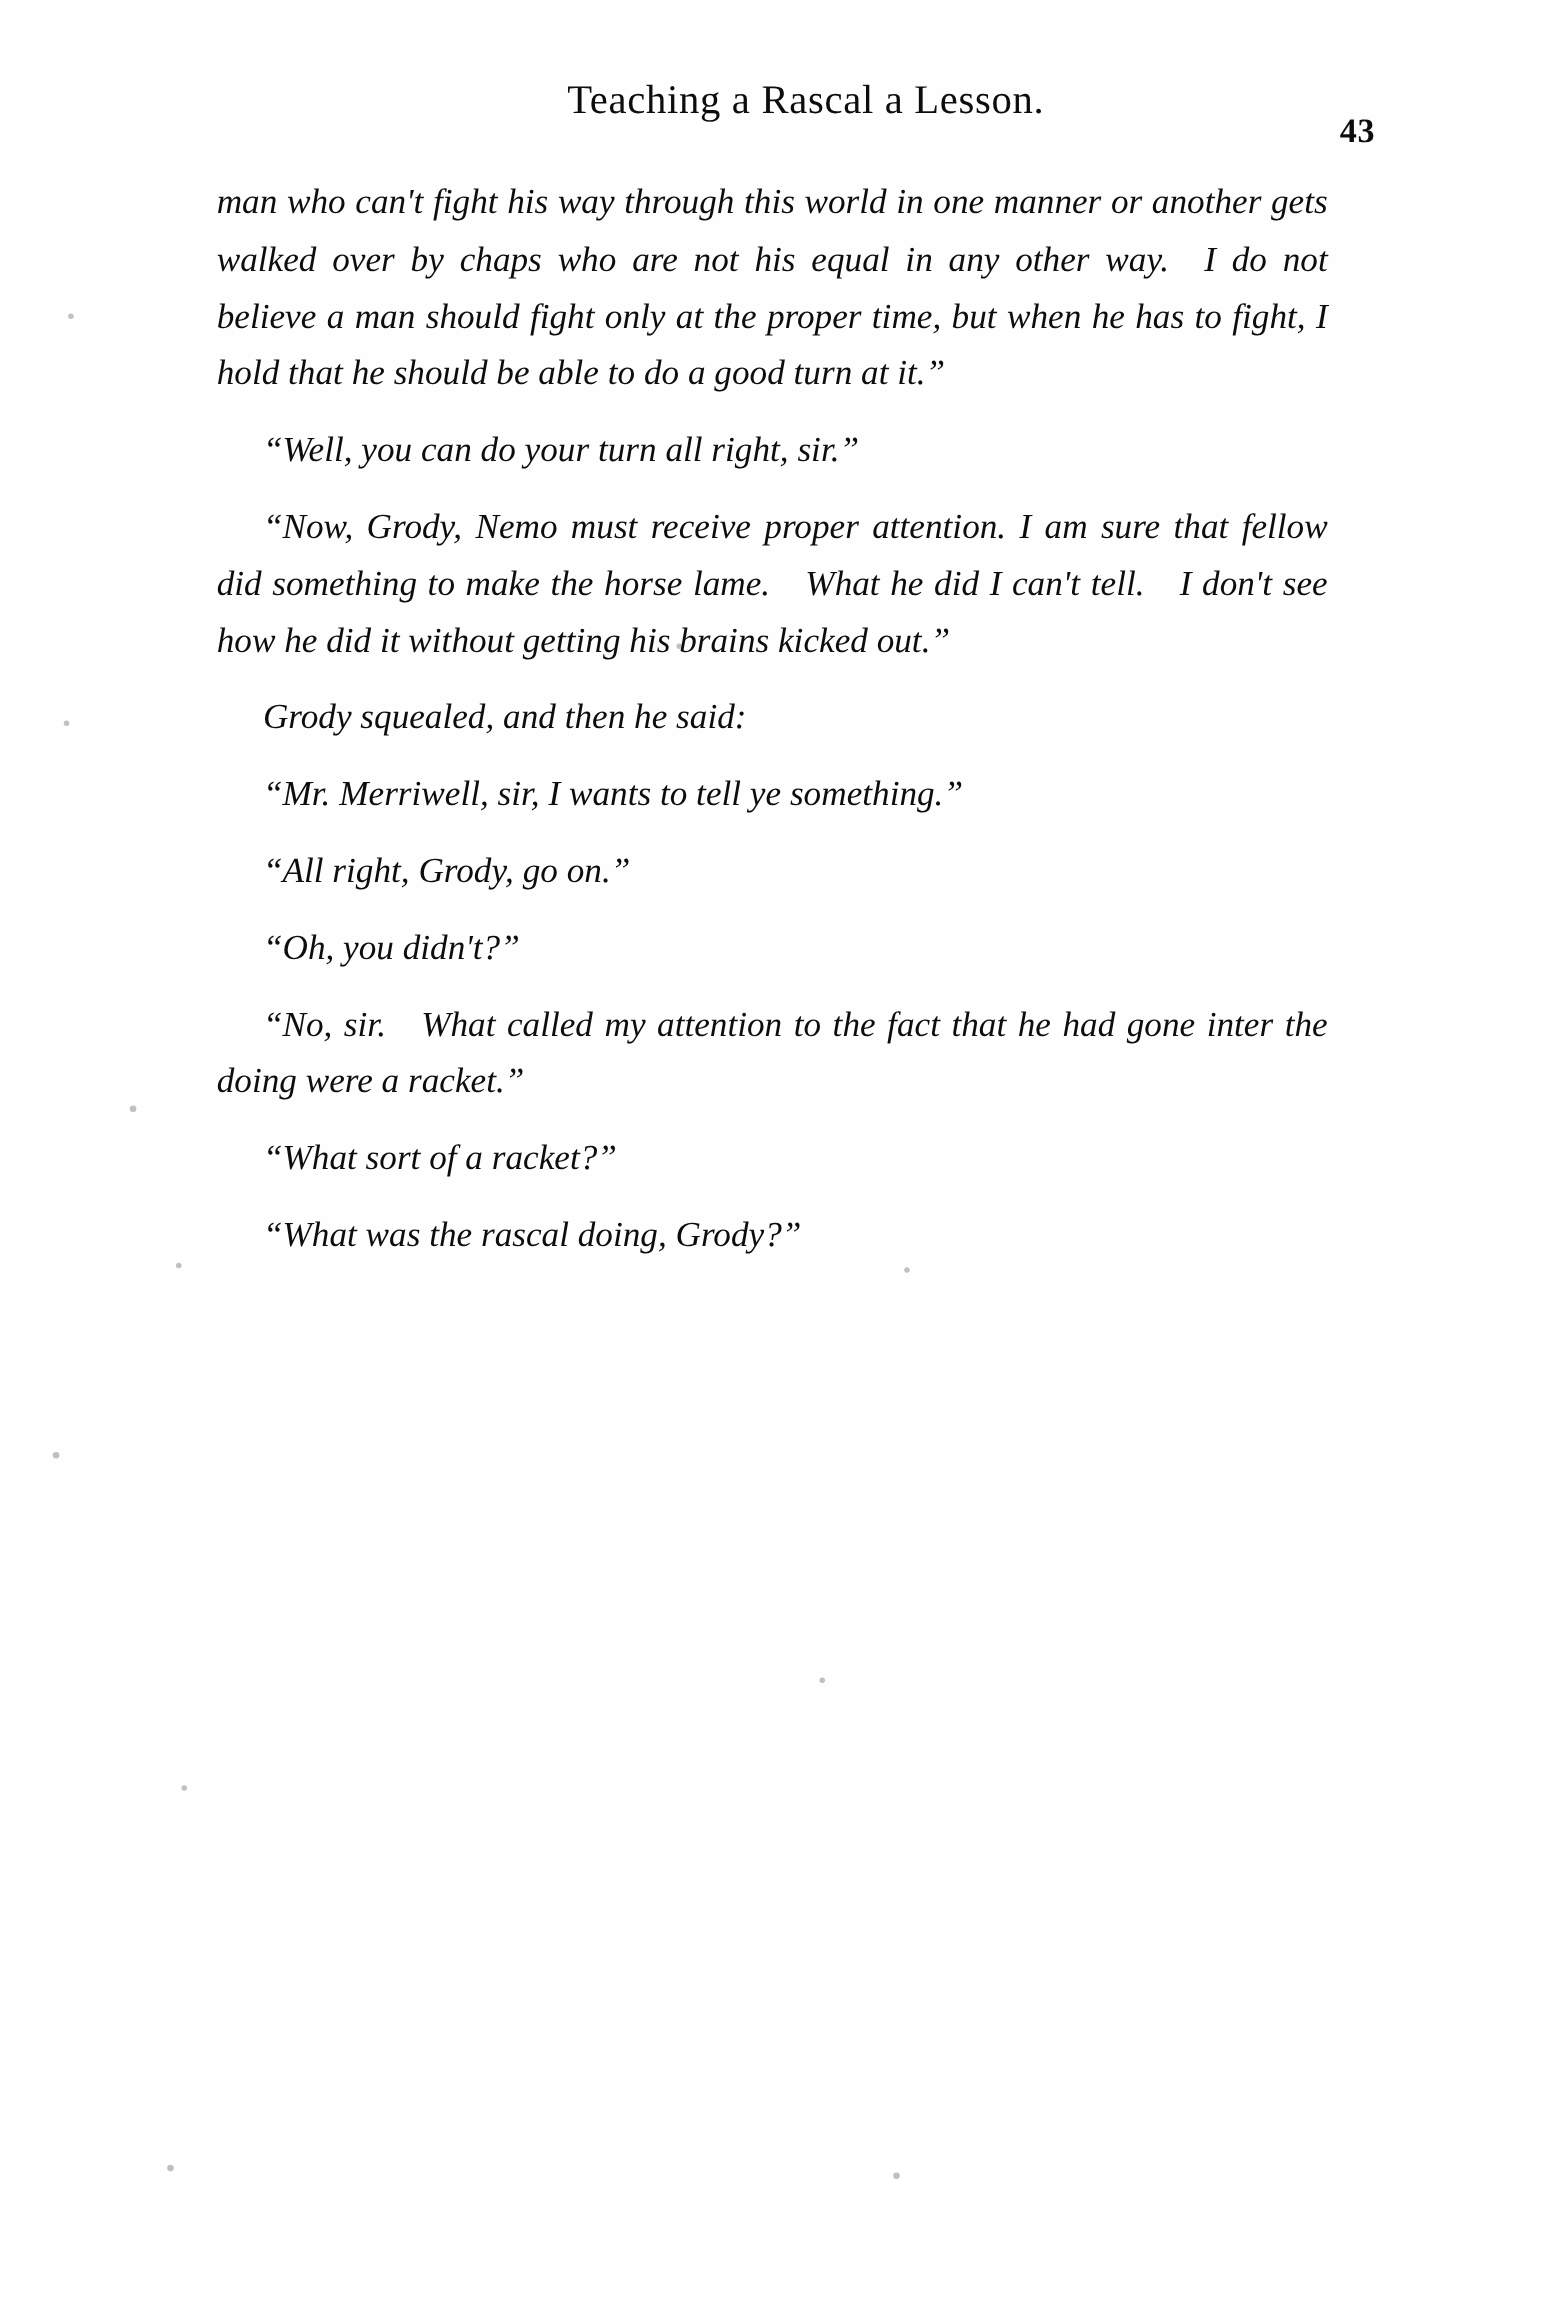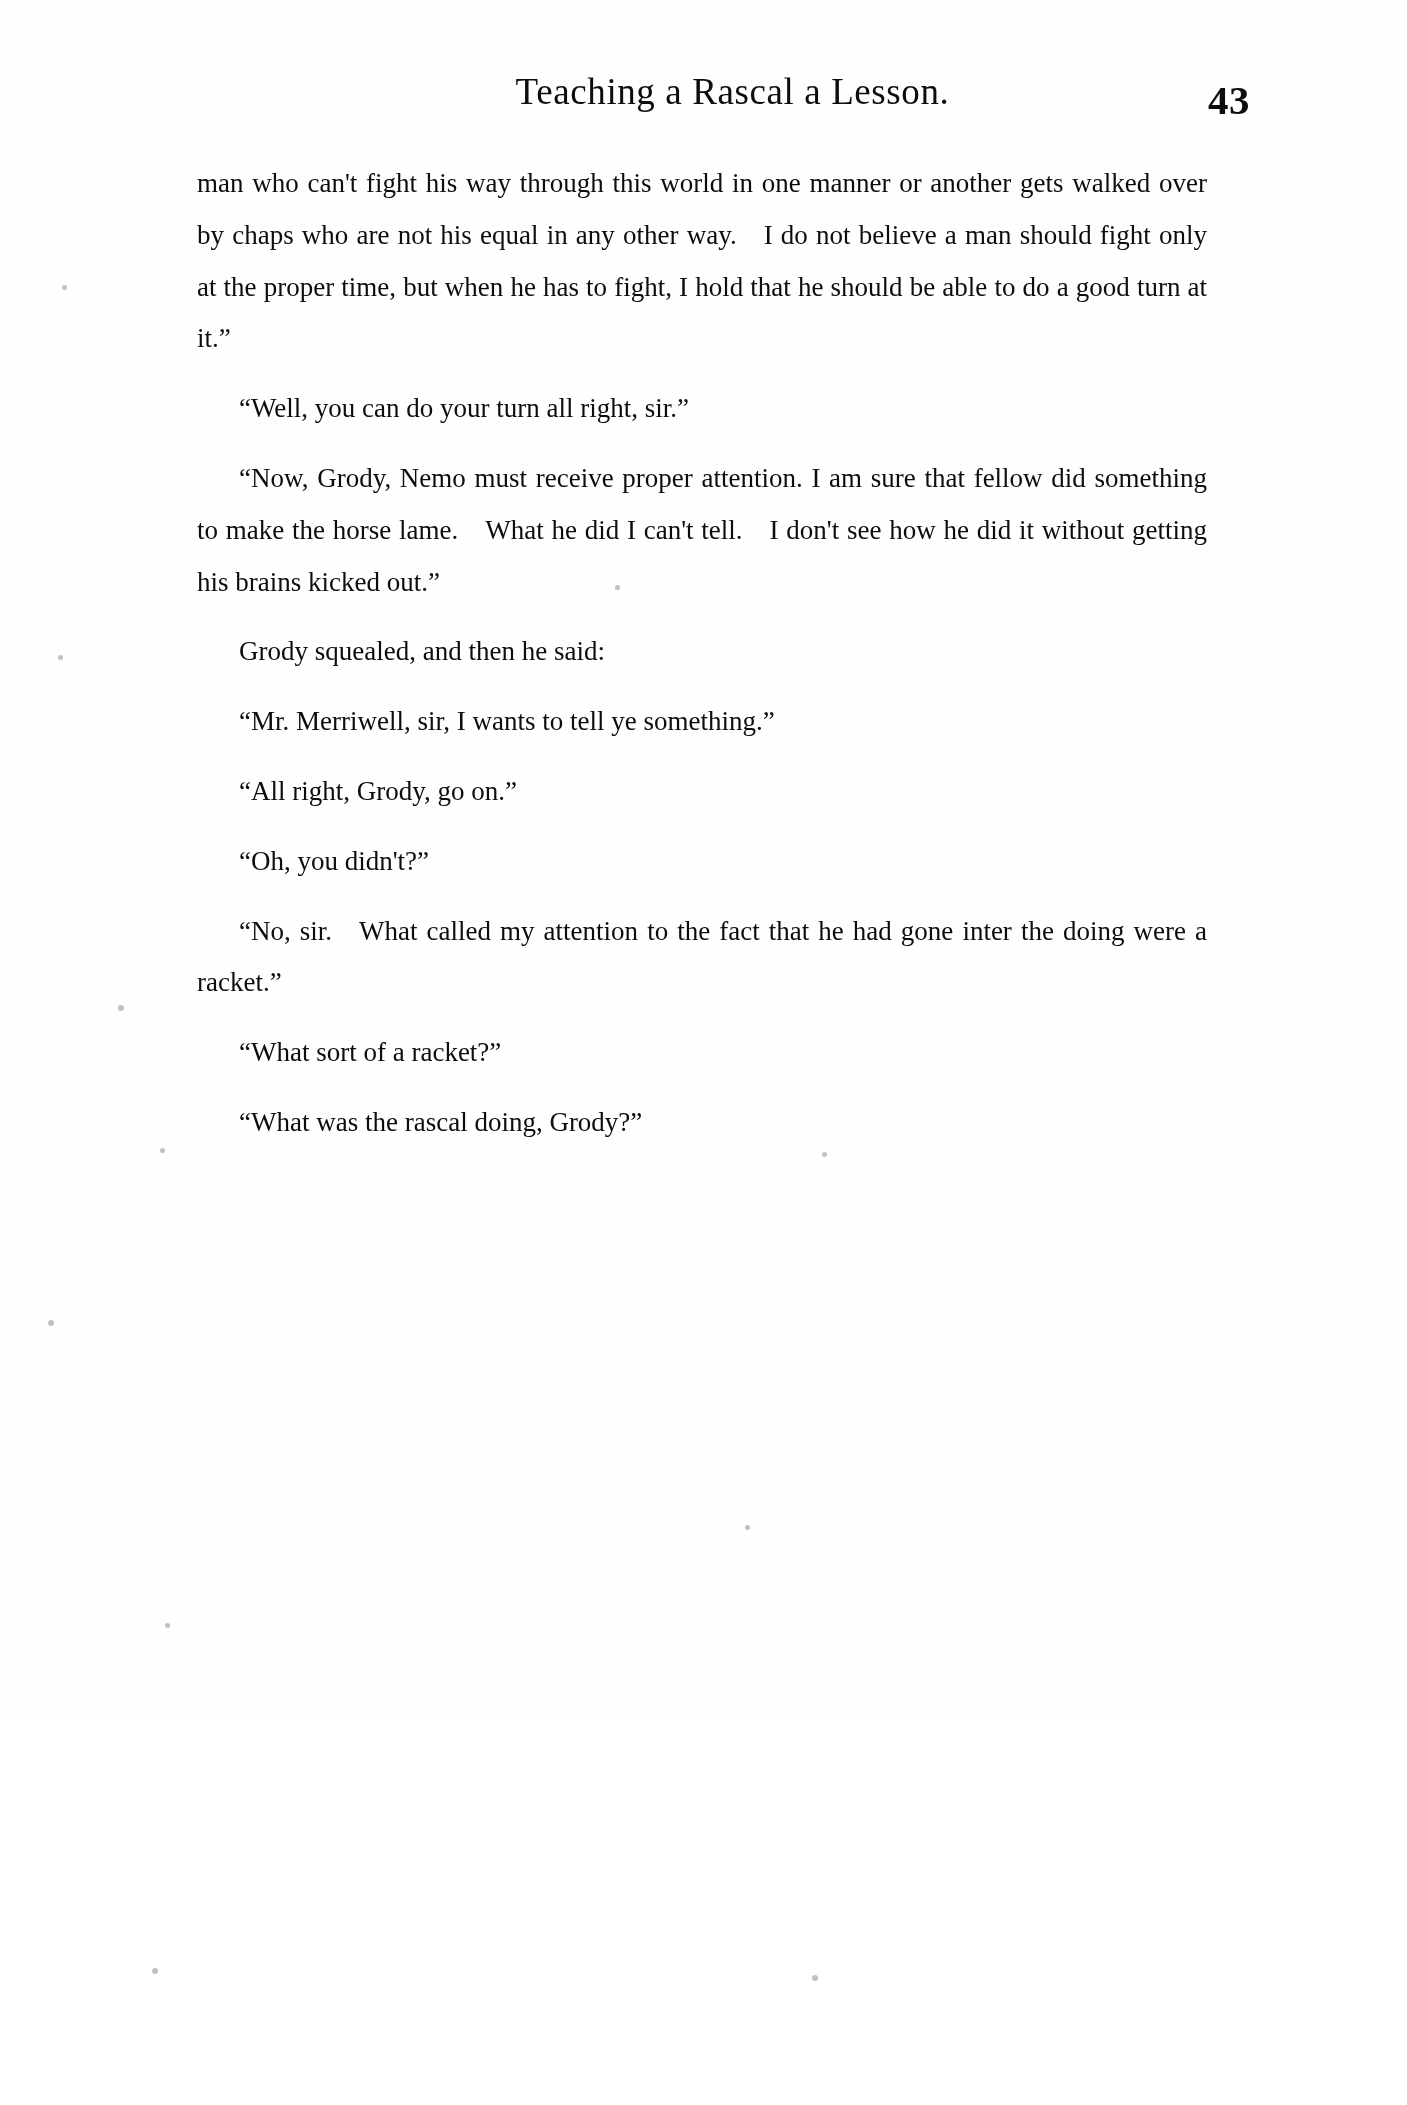--- a/index.html
+++ b/index.html
@@ -41,37 +41,38 @@
     font-size: 37px;
     letter-spacing: 0.6px;
     font-weight: 400;
     font-family: "Liberation Serif", serif;
     white-space: nowrap;
     margin-left: 20px;
   }
   .header-page-number {
     position: absolute;
     right: 10px;
-    bottom: 16px;
-    font-size: 41px;
+    bottom: 3px;
+    font-size: 31px;
     font-weight: 700;
     letter-spacing: 0.5px;
   }
   .body-text {
     margin-top: 18px;
     width: 1010px;
     margin-left: 12px;
   }
   .para {
-    font-size: 27px;
+    font-size: 32px;
     line-height: 51.8px;
     text-align: justify;
     text-justify: inter-word;
     margin: 0;
     hyphens: none;
+    font-style: italic;
   }
   .para.indent {
     text-indent: 42px;
     margin-top: 18px;
   }
   .para.first {
     text-indent: 0;
   }
   
   .speck {

